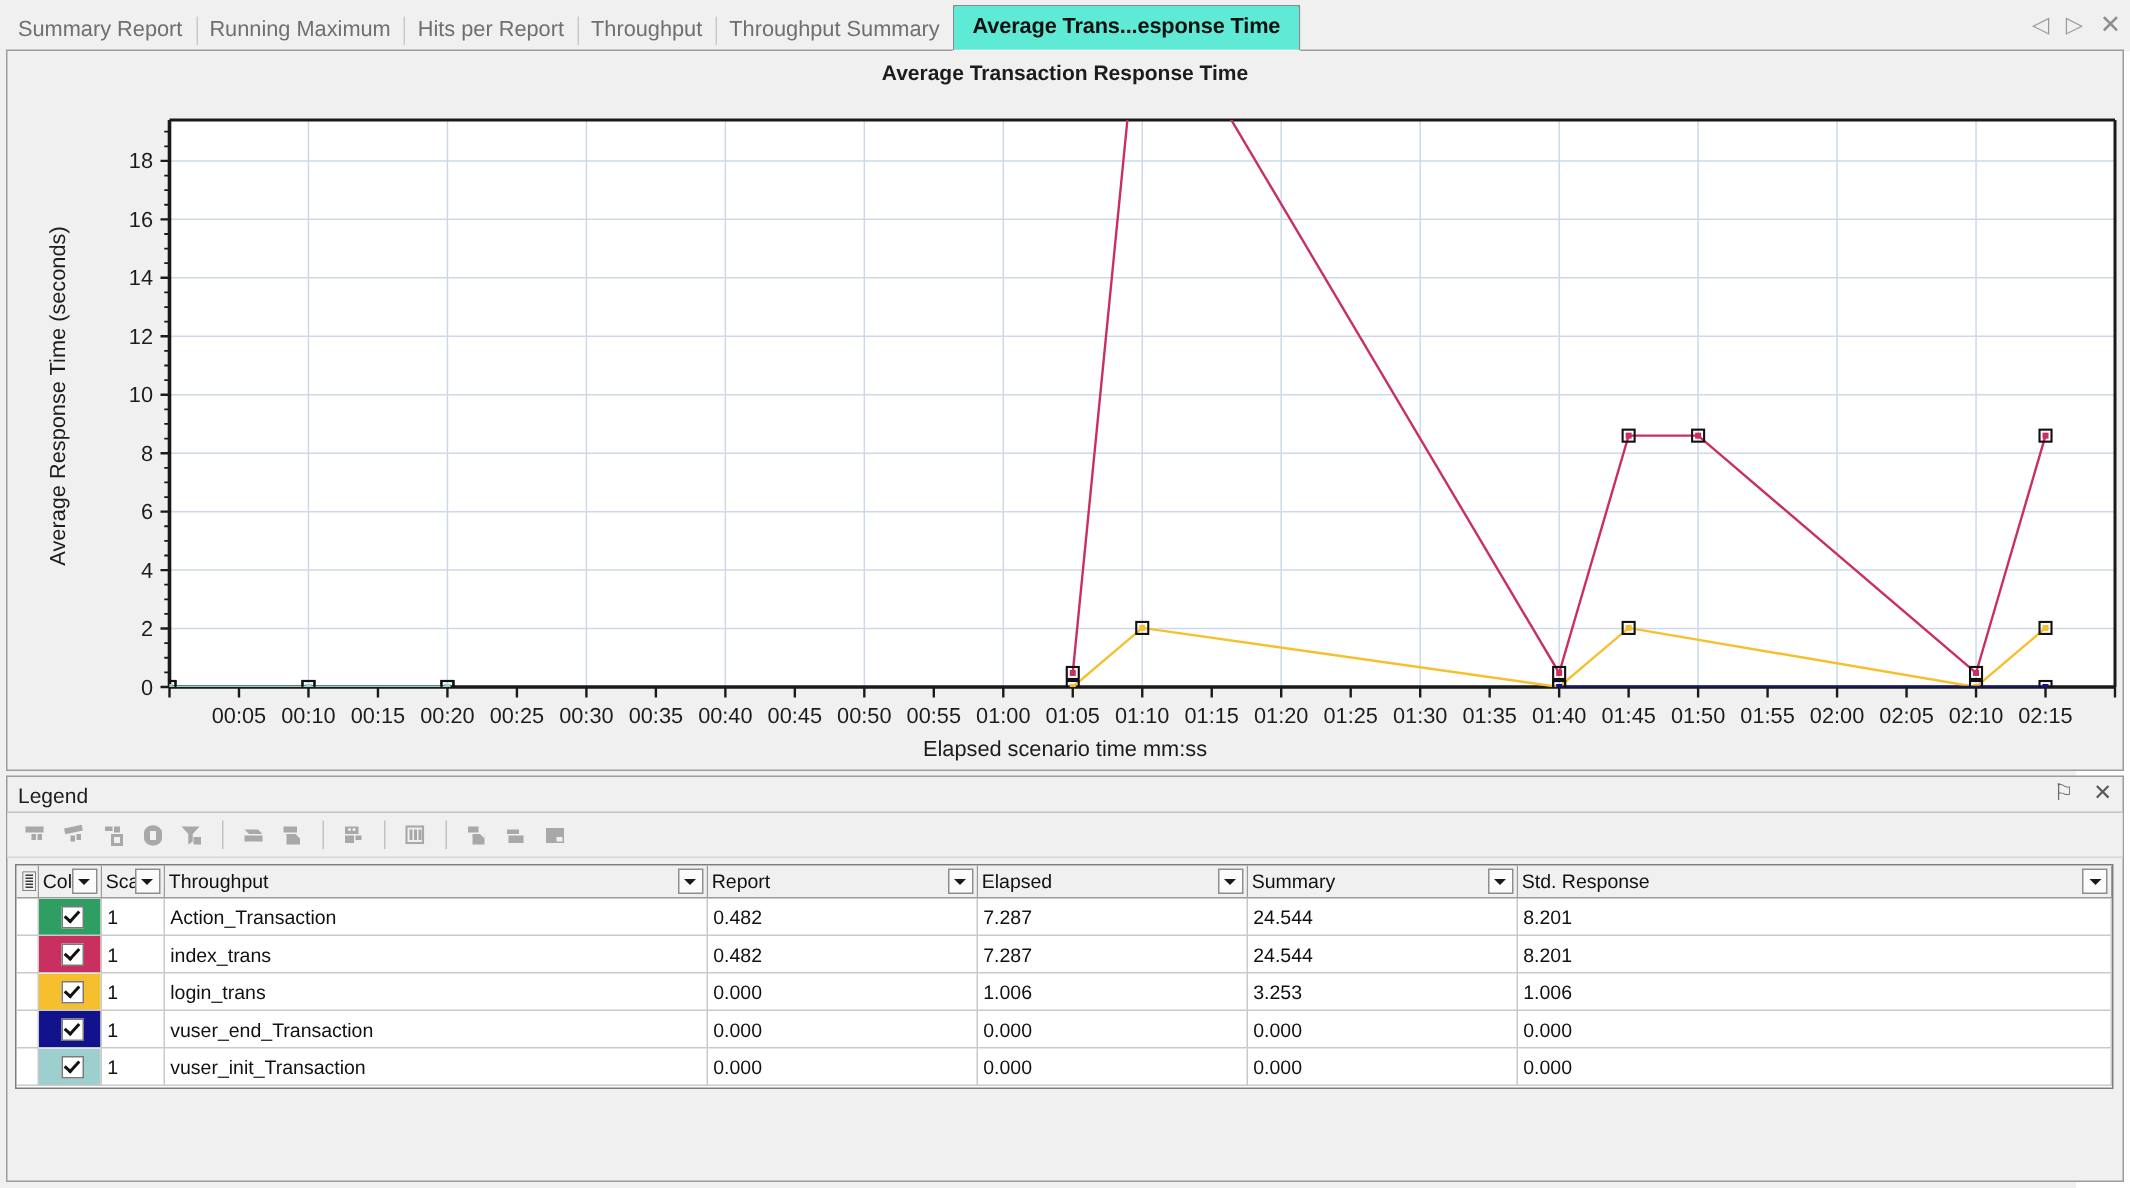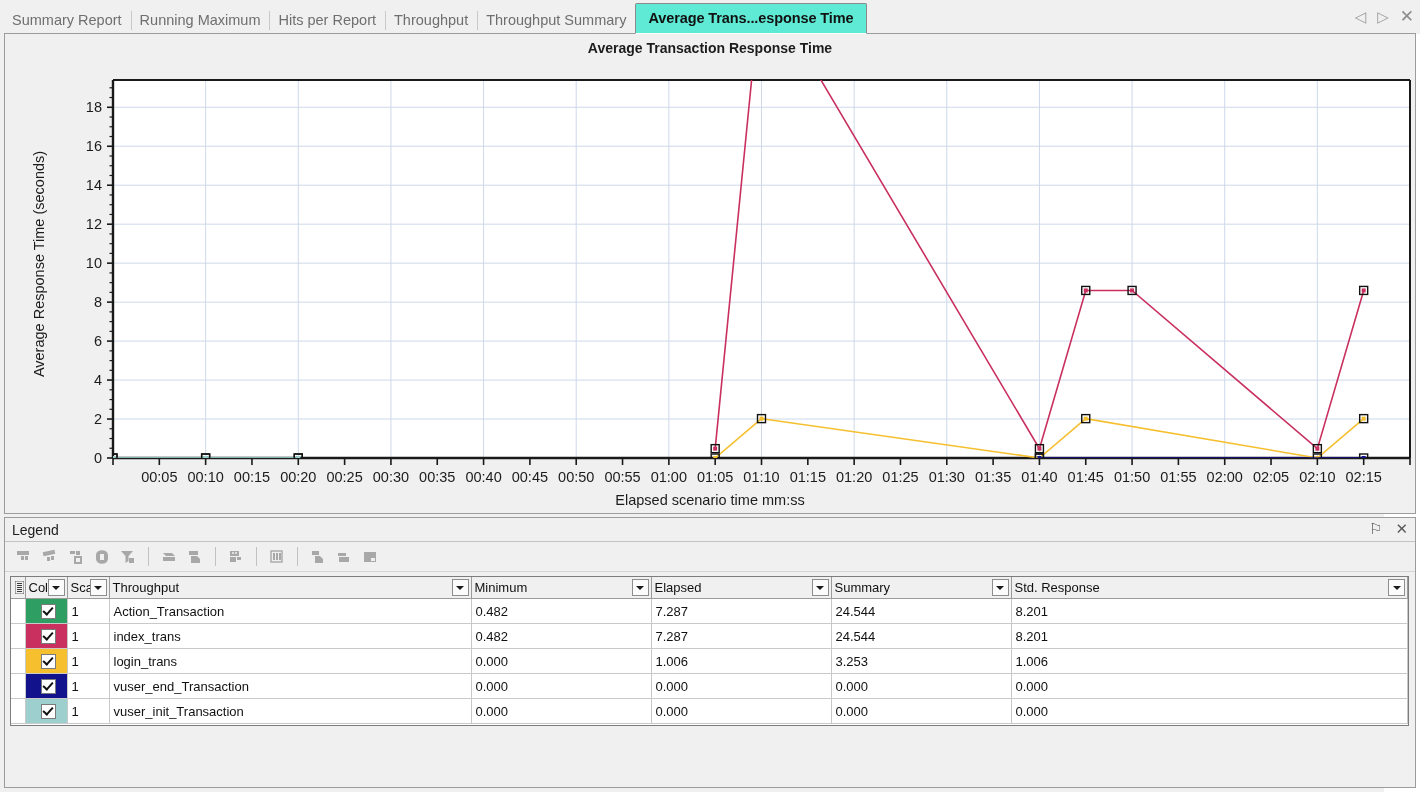--- a/index.html
+++ b/index.html
@@ -507,21 +507,21 @@
                   <i></i>
                 </span></th>
             <th><span>Sca</span>
               <span class="ddbtn">
                   <i></i>
                 </span></th>
             <th><span>Throughput</span>
               <span class="ddbtn">
                   <i></i>
                 </span></th>
-            <th><span>Minimum</span>
+            <th><span>Report</span>
               <span class="ddbtn">
                   <i></i>
                 </span></th>
             <th><span>Elapsed</span>
               <span class="ddbtn">
                   <i></i>
                 </span></th>
             <th><span>Summary</span>
               <span class="ddbtn">
                   <i></i>

